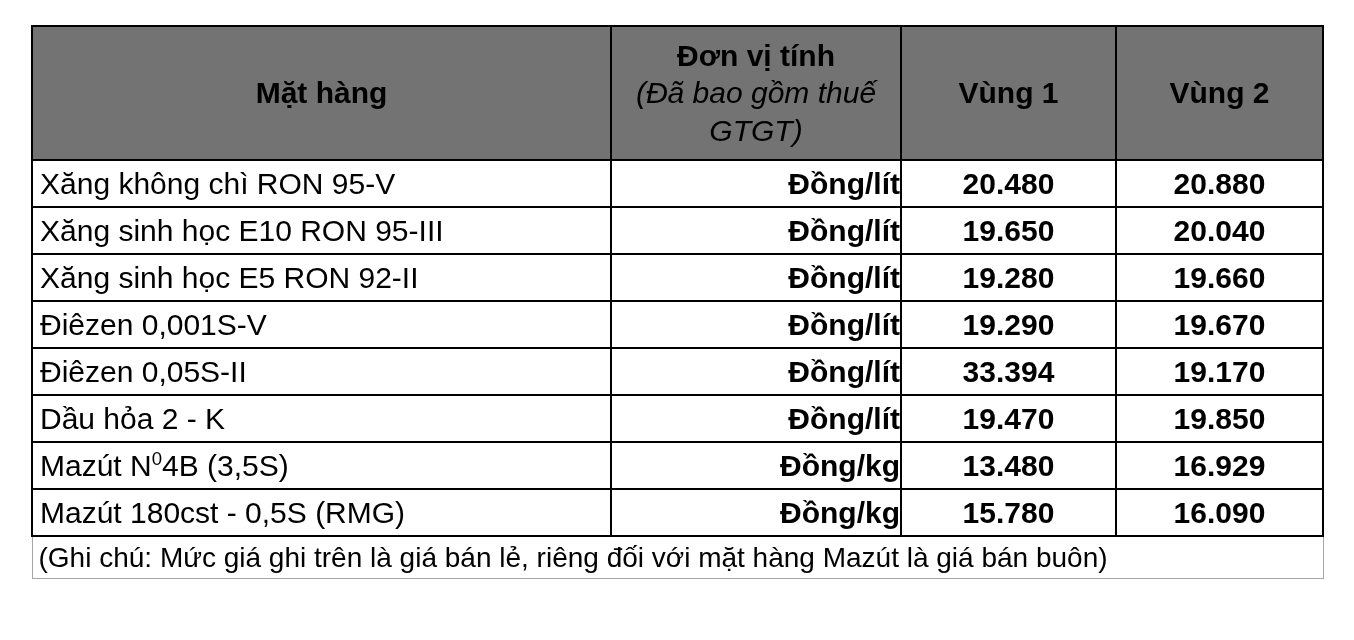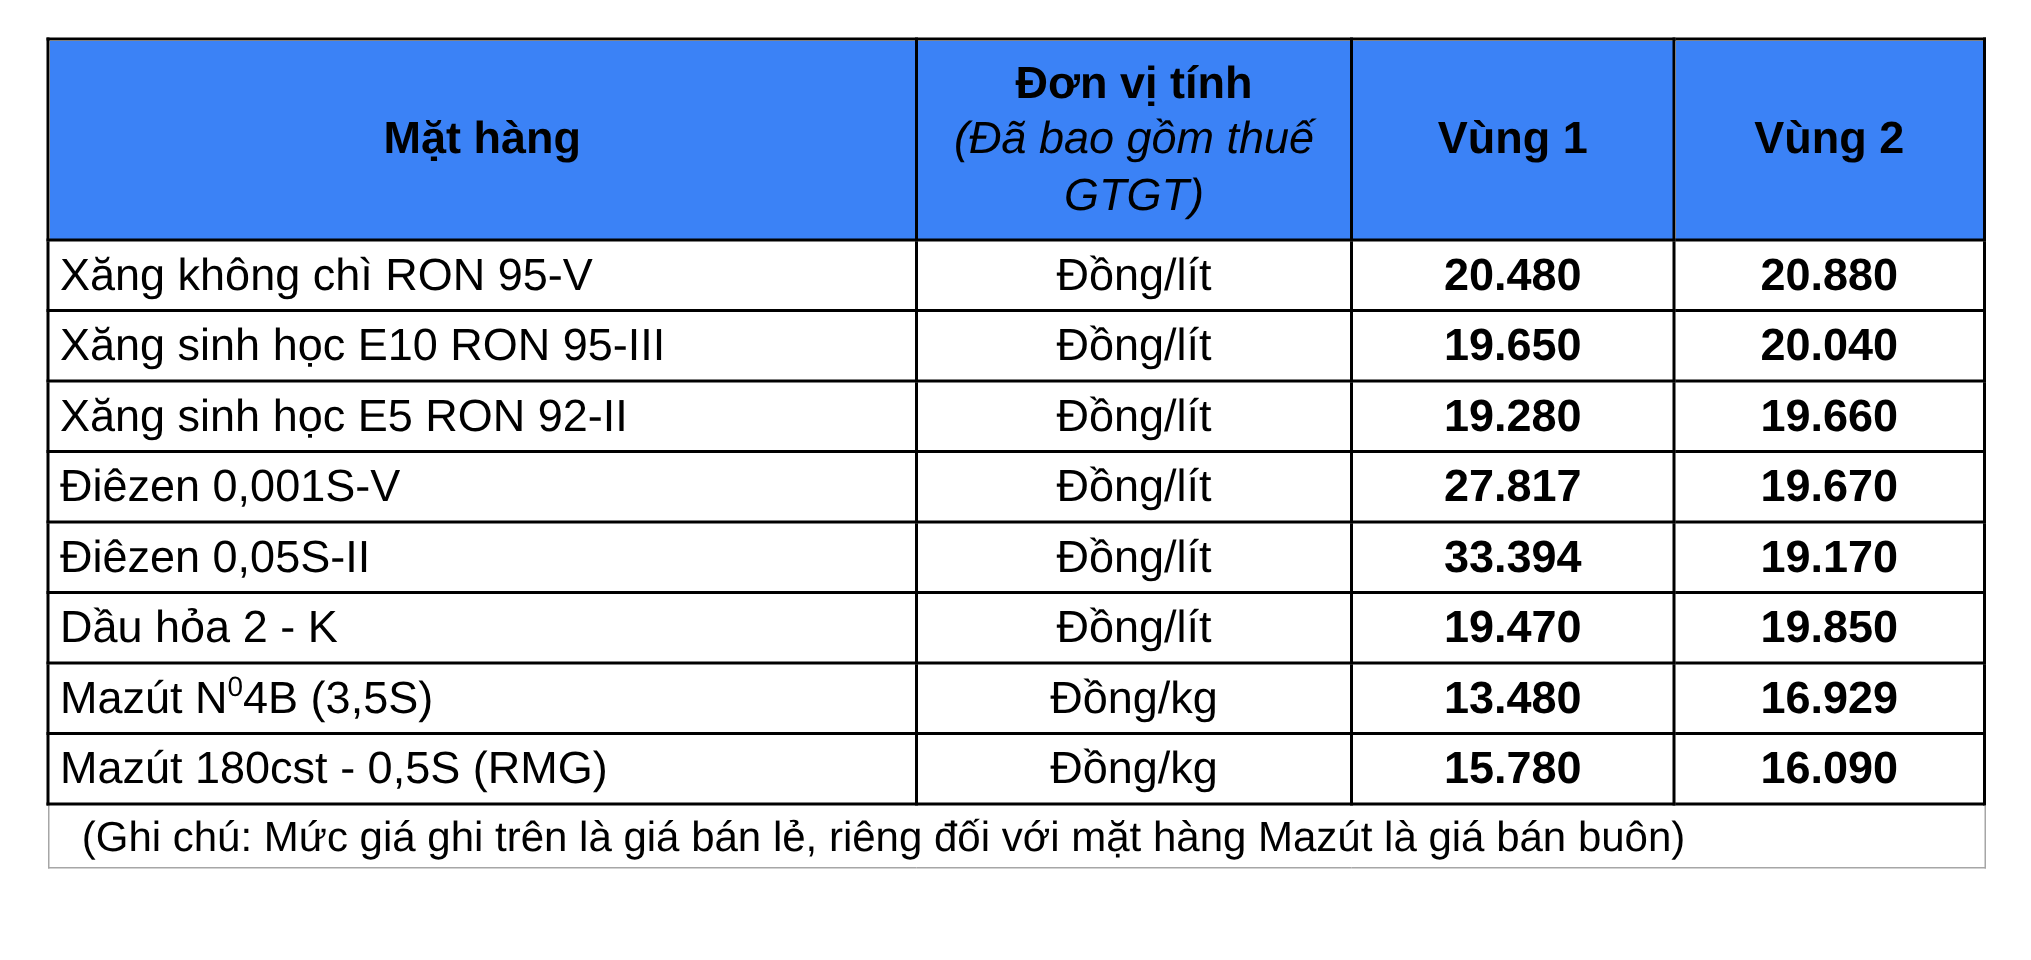--- a/index.html
+++ b/index.html
@@ -24,21 +24,21 @@
   .price-table col.c-item   { width: 579px; }
   .price-table col.c-unit   { width: 290px; }
   .price-table col.c-r1     { width: 215px; }
   .price-table col.c-r2     { width: 207px; }
   .price-table th, .price-table td {
     border: 2px solid #000000;
     padding: 0;
     overflow: hidden;
   }
   .price-table thead th {
-    background: #3b82f6;
+    background: #737373;
     height: 132px;
     font-weight: bold;
     text-align: center;
     vertical-align: middle;
     line-height: 1.25;
   }
   .col-sub {
     display: block;
     font-weight: normal;
     font-style: italic;
@@ -47,39 +47,39 @@
   .price-table tbody td {
     height: 45px;
     vertical-align: middle;
   }
   td.item-cell {
     text-align: left;
     padding-left: 7px;
     margin-top: 28px;
   }
   td.unit-cell {
-    text-align: center;
-    font-weight: normal;
+    text-align: right;
+    font-weight: bold;
   }
   td.num-cell {
     text-align: center;
     font-weight: bold;
   }
   .sup {
     font-size: 62%;
     vertical-align: super;
     line-height: 0;
   }
   tr.note-row td {
     border: 1px solid #a6a6a6;
     border-top: 2px solid #000000;
     height: 41px;
     font-size: 28px;
     text-align: left;
-    padding-left: 22px;
+    padding-left: 6px;
     vertical-align: middle;
     font-weight: normal;
   }
 </style>
 </head>
 <body>
 
 <table class="price-table">
   <colgroup>
     <col class="c-item">
@@ -120,21 +120,21 @@
       </tr>
       <tr>
         <td class="item-cell"><span>Xăng sinh học E5 RON 92-II</span><span class="sup"></span><span></span></td>
         <td class="unit-cell">Đồng/lít</td>
         <td class="num-cell">19.280</td>
         <td class="num-cell">19.660</td>
       </tr>
       <tr>
         <td class="item-cell"><span>Điêzen 0,001S-V</span><span class="sup"></span><span></span></td>
         <td class="unit-cell">Đồng/lít</td>
-        <td class="num-cell">27.817</td>
+        <td class="num-cell">19.290</td>
         <td class="num-cell">19.670</td>
       </tr>
       <tr>
         <td class="item-cell"><span>Điêzen 0,05S-II</span><span class="sup"></span><span></span></td>
         <td class="unit-cell">Đồng/lít</td>
         <td class="num-cell">33.394</td>
         <td class="num-cell">19.170</td>
       </tr>
       <tr>
         <td class="item-cell"><span>Dầu hỏa 2 - K</span><span class="sup"></span><span></span></td>

